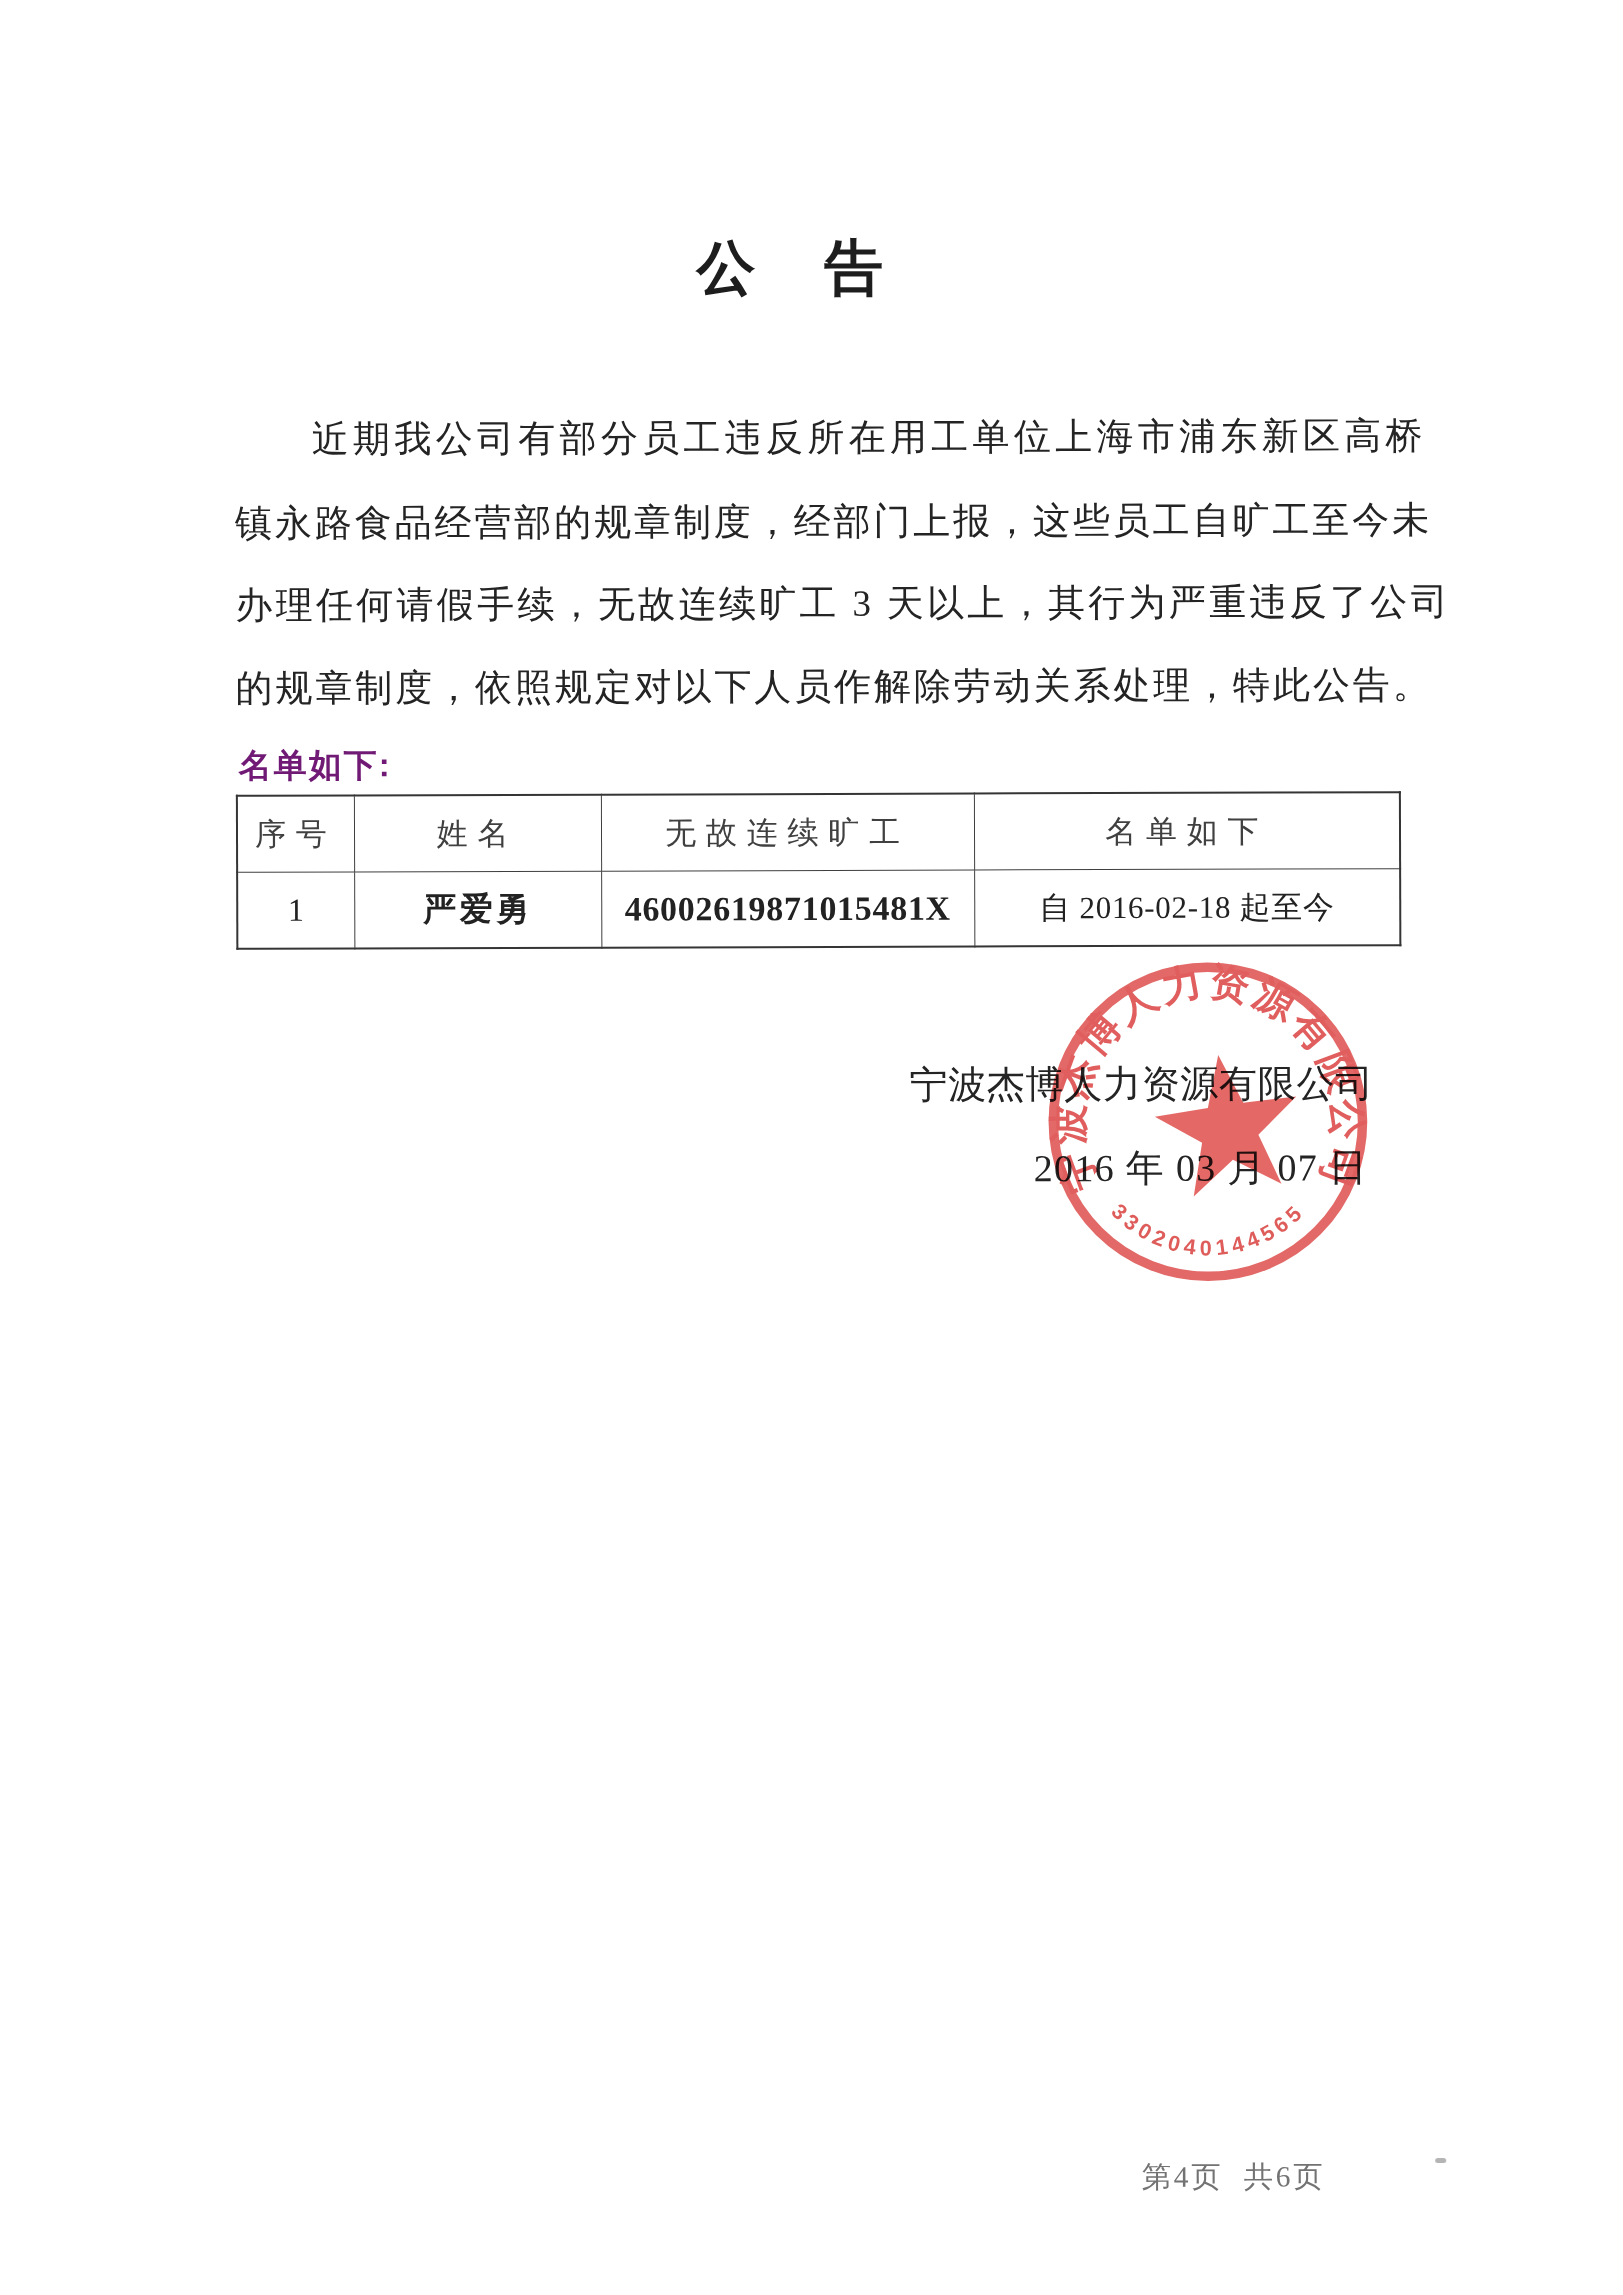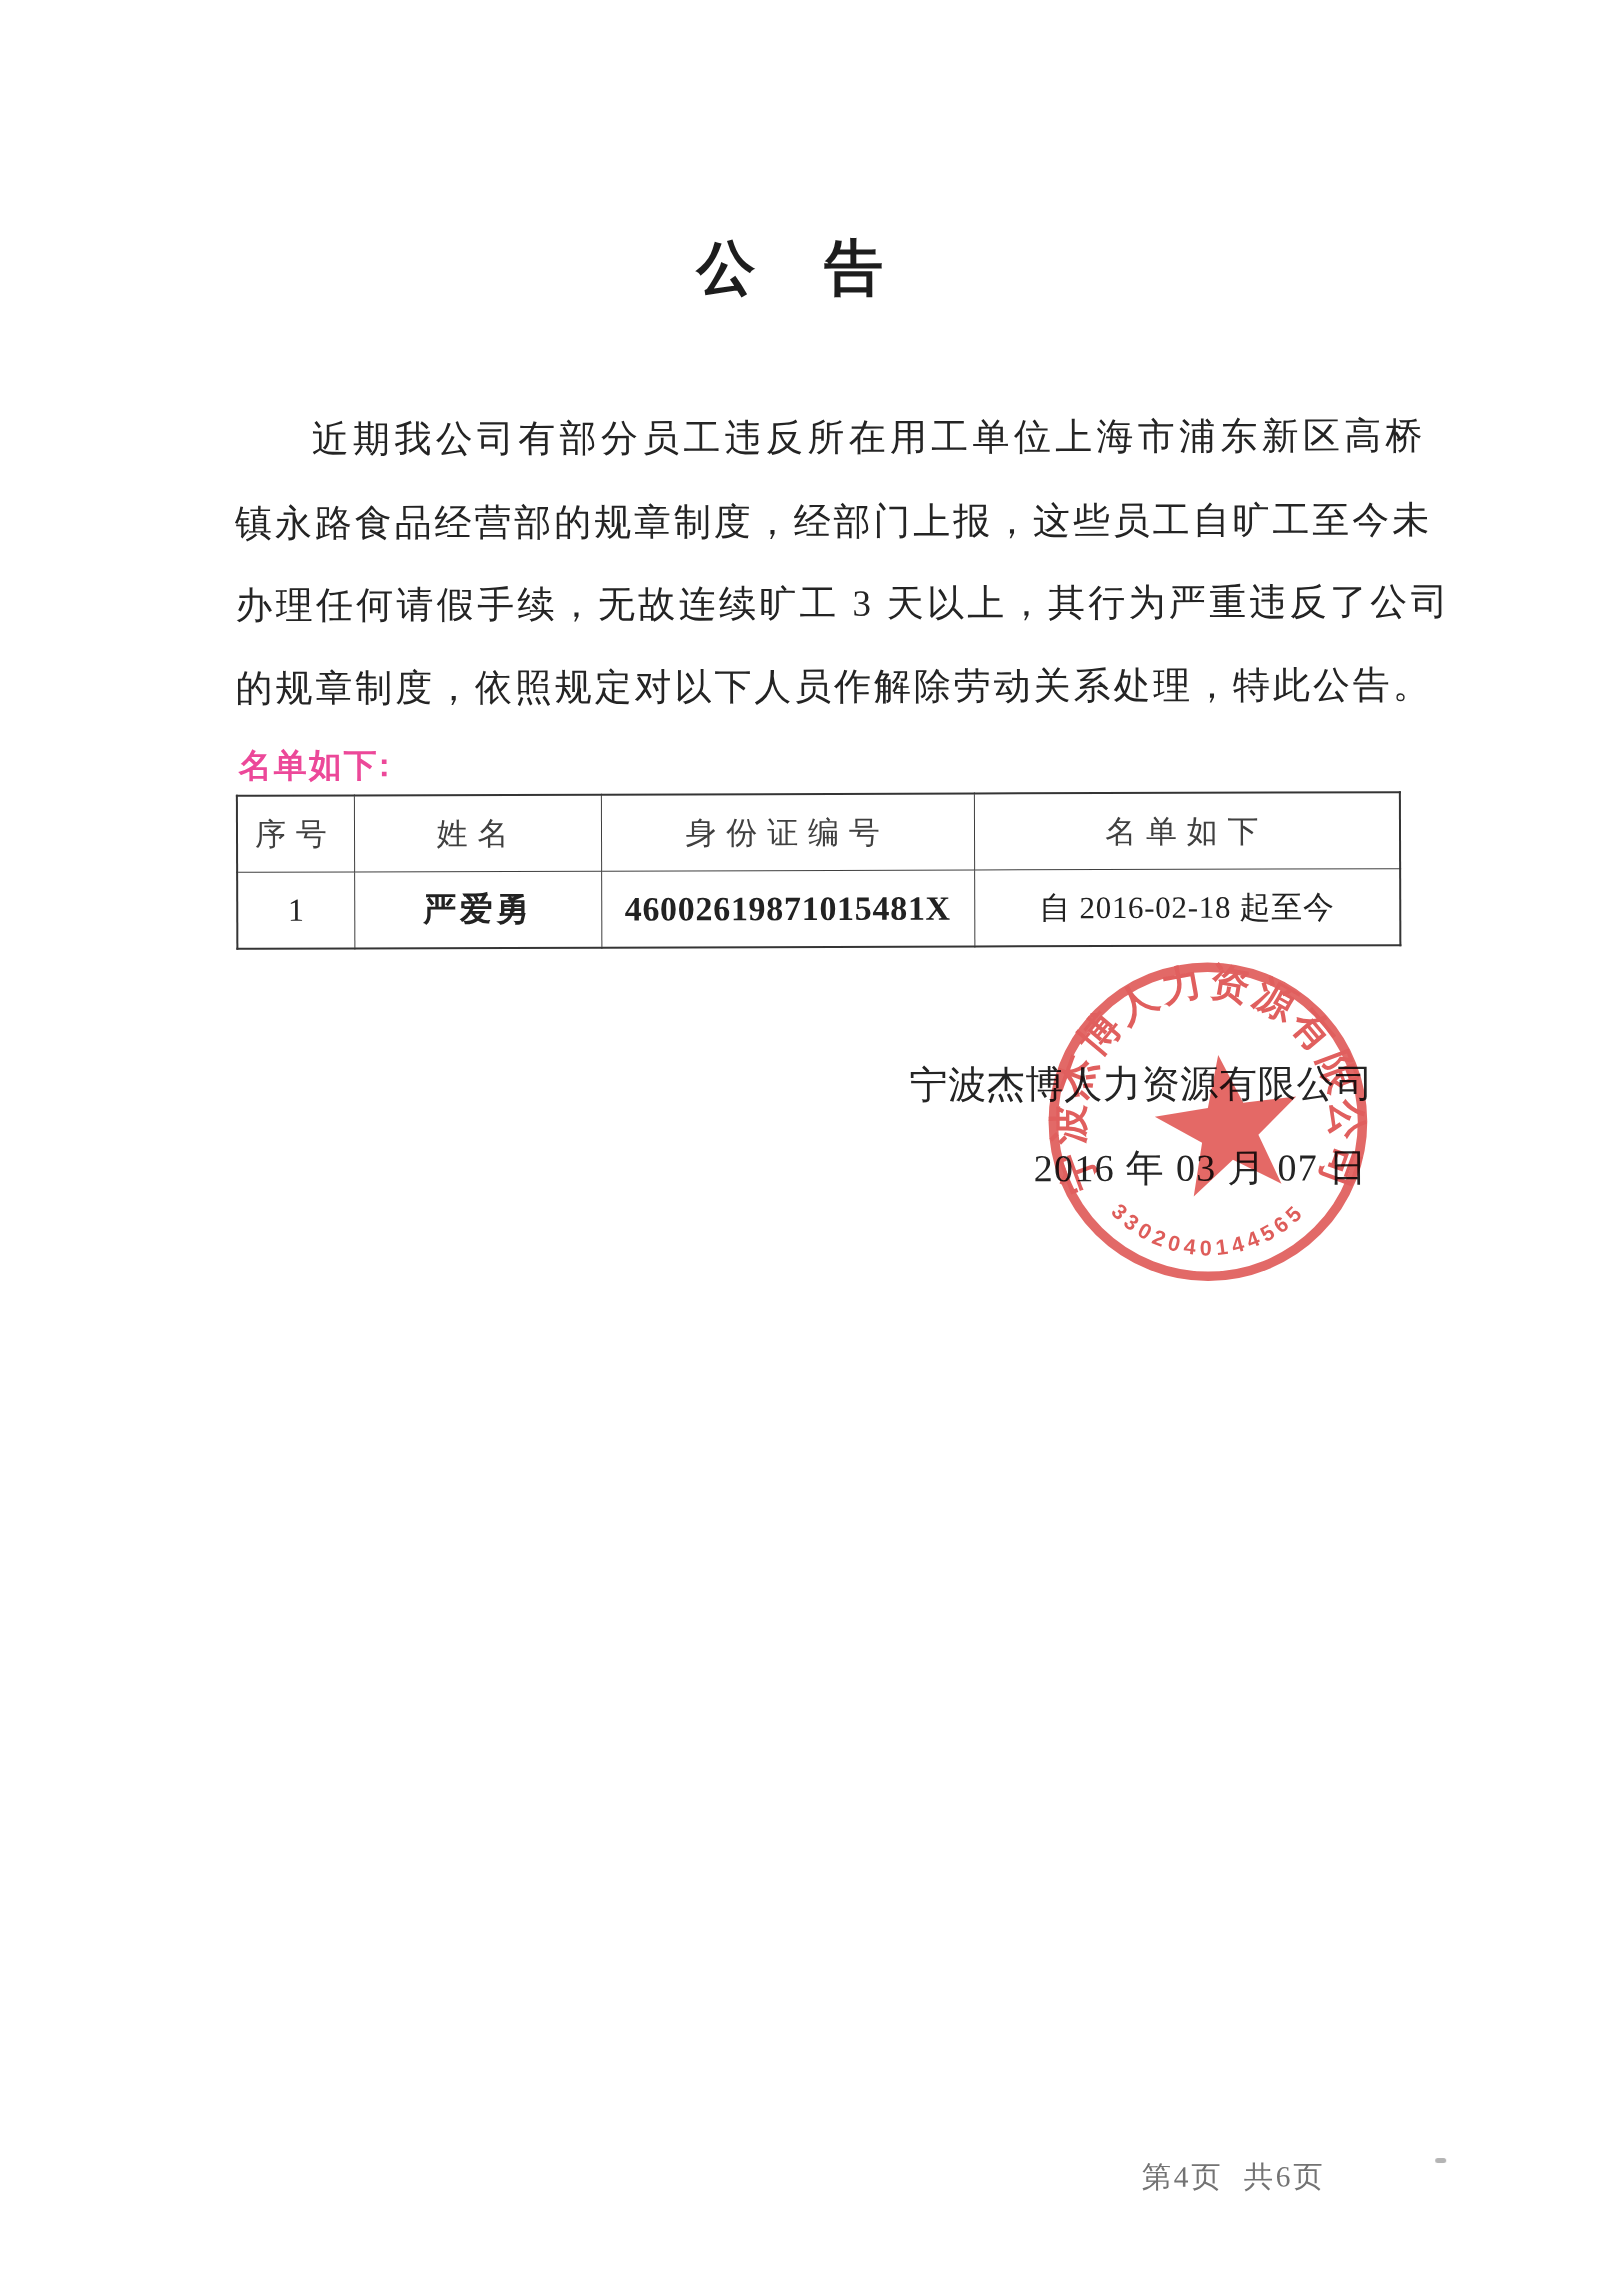--- a/index.html
+++ b/index.html
@@ -27,21 +27,21 @@
     letter-spacing:2.9px;color:#242424;white-space:nowrap;
   }
   #l1{top:417px;padding-left:77px;letter-spacing:4.3px;}
   #l2{top:501px;}
   #l3{top:583px;letter-spacing:3.3px;}
   #l4{top:666px;}
 
   .listlabel{
     position:absolute;left:240px;top:742px;
     font-family:"Liberation Sans","DejaVu Sans",sans-serif;
-    font-size:33px;font-weight:bold;letter-spacing:2px;color:#ec4899;
+    font-size:33px;font-weight:bold;letter-spacing:2px;color:#701a75;
   }
 
   table.roster{
     position:absolute;left:237px;top:793px;width:1163px;
     border-collapse:collapse;table-layout:fixed;
     border:2px solid #353535;
   }
   table.roster th,table.roster td{
     border:1.3px solid #3f3f3f;
     text-align:center;vertical-align:middle;
@@ -111,21 +111,21 @@
     <colgroup>
       <col style="width:117px">
       <col style="width:247px">
       <col style="width:373px">
       <col style="width:426px">
     </colgroup>
     <tbody>
       <tr class="hrow">
         <th>序号</th>
         <th>姓名</th>
-        <th>身份证编号</th>
+        <th>无故连续旷工</th>
         <th>名单如下</th>
       </tr>
       <tr class="drow">
         <td>1</td>
         <td class="namecell">严爱勇</td>
         <td class="idcell">46002619871015481X</td>
         <td class="abscell">自 2016-02-18 起至今</td>
       </tr>
     </tbody>
   </table>

